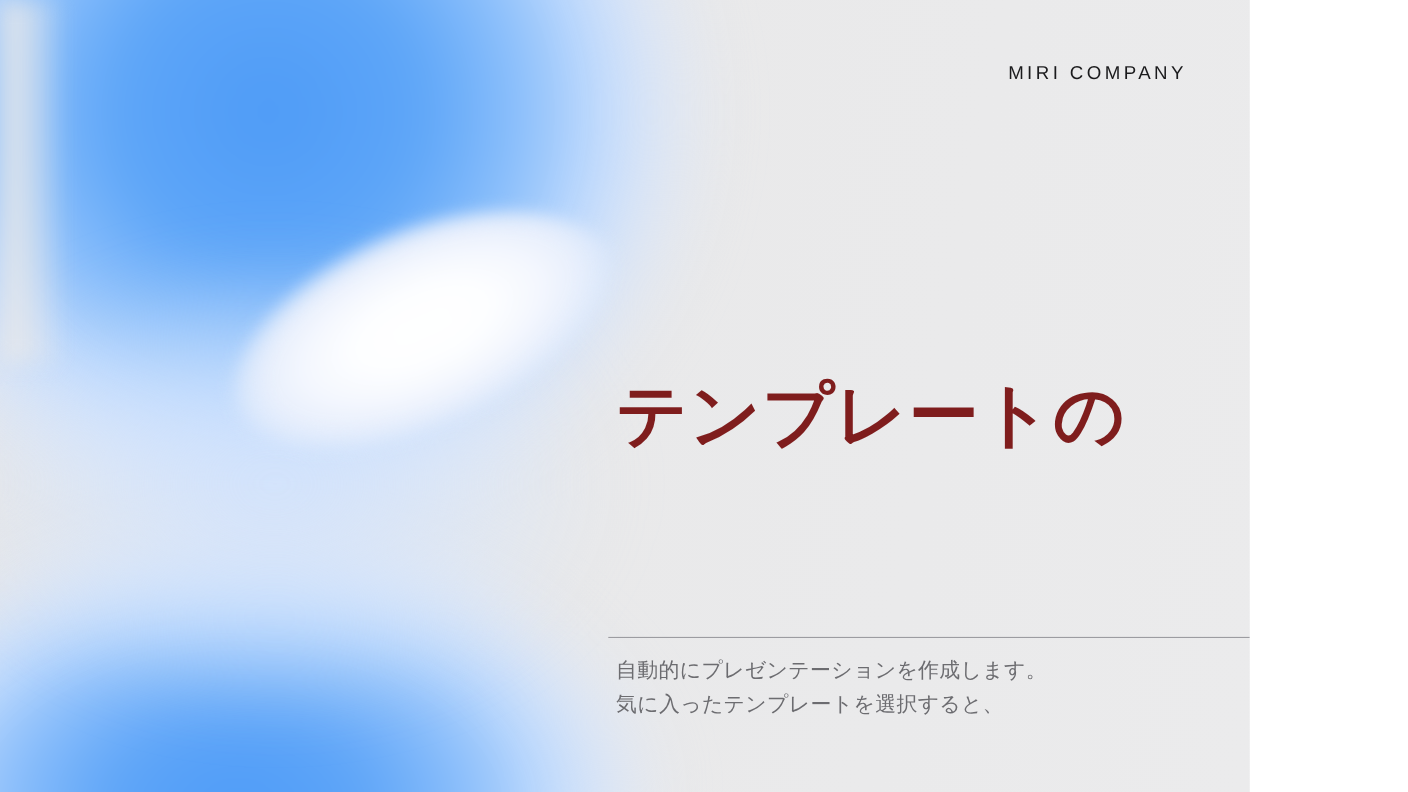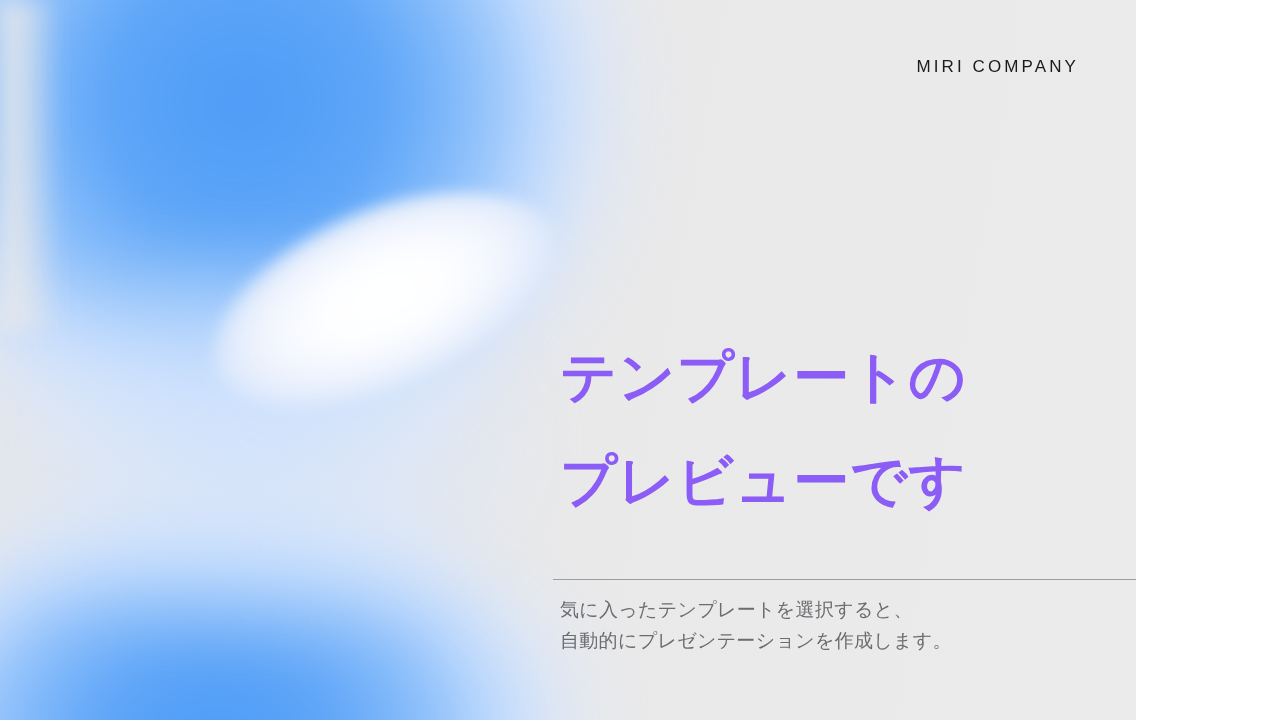--- a/index.html
+++ b/index.html
@@ -136,22 +136,22 @@
     color: #1b1b1d;
     white-space: nowrap;
   }
 
   .headline {
     position: absolute;
     left: 560px;
     top: 325px;
     width: 680px;
     margin: 0;
-    color: #8b5cf6;
-    font-size: 56px;
+    color: #7f1d1d;
+    font-size: 64px;
     line-height: 104px;
     font-weight: 700;
     letter-spacing: 1px;
     white-space: nowrap;
   }
   .headline .line {
     display: block;
   }
 
   .divider {
@@ -191,24 +191,23 @@
     <div class="lens"></div>
     <div class="left-gutter"></div>
   </div>
 
   <div class="content">
 
     <div class="brand">MIRI COMPANY</div>
 
     <h1 class="headline">
       <span class="line">テンプレートの</span>
-      <span class="line">プレビューです</span>
     </h1>
 
     <div class="divider"></div>
 
     <p class="subtitle">
+      <span class="line">自動的にプレゼンテーションを作成します。</span>
       <span class="line">気に入ったテンプレートを選択すると、</span>
-      <span class="line">自動的にプレゼンテーションを作成します。</span>
     </p>
 
   </div>
 </div>
 
 </body></html>

